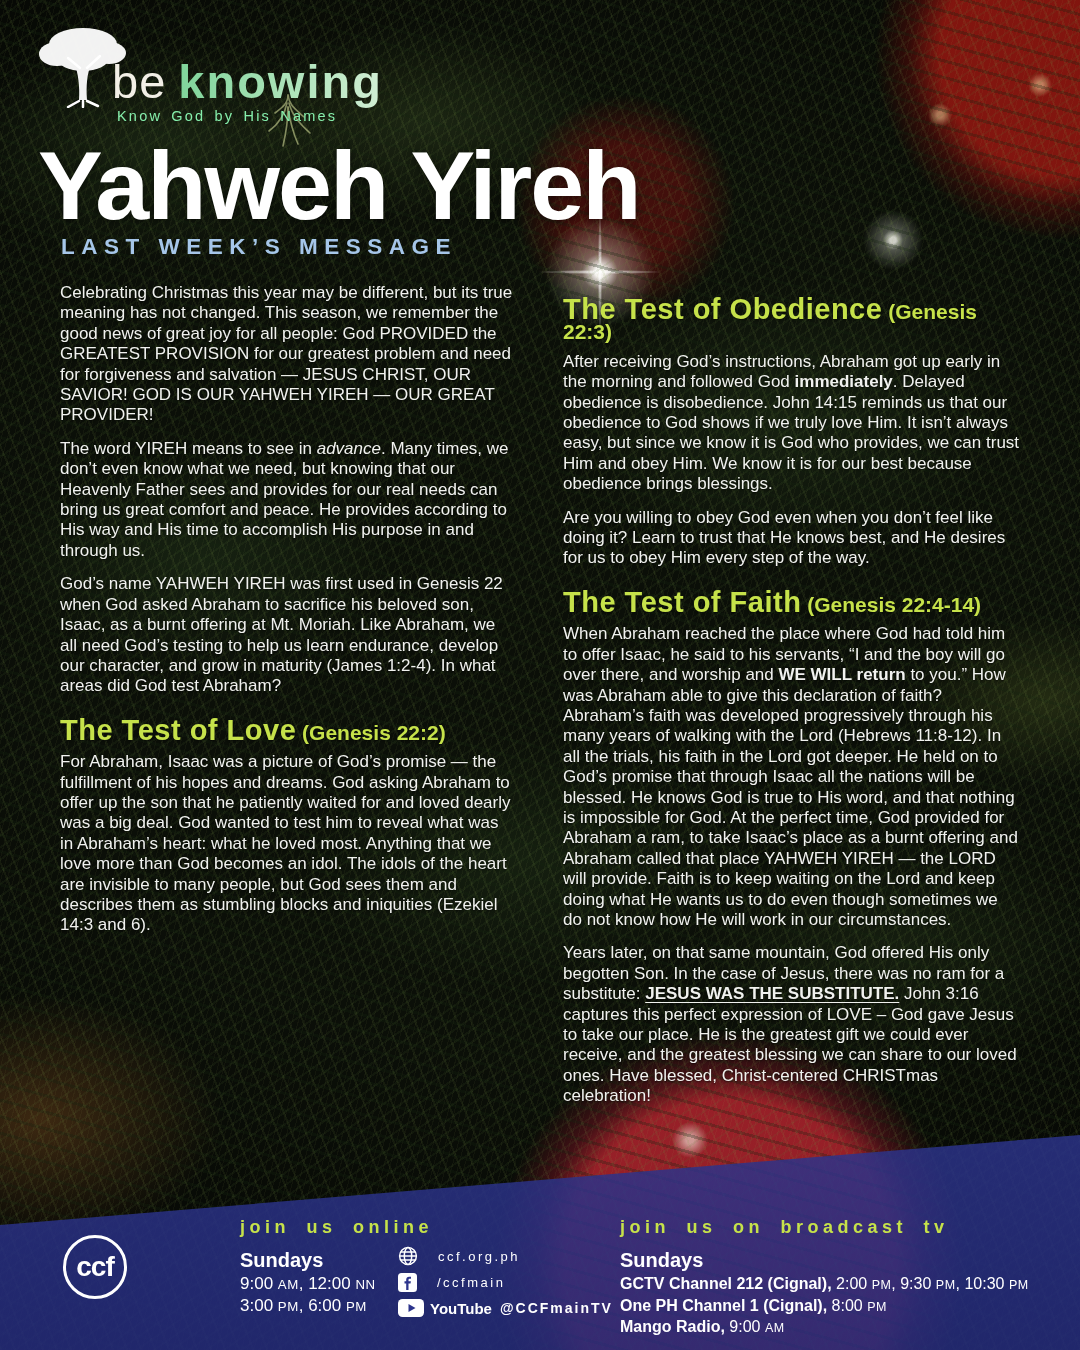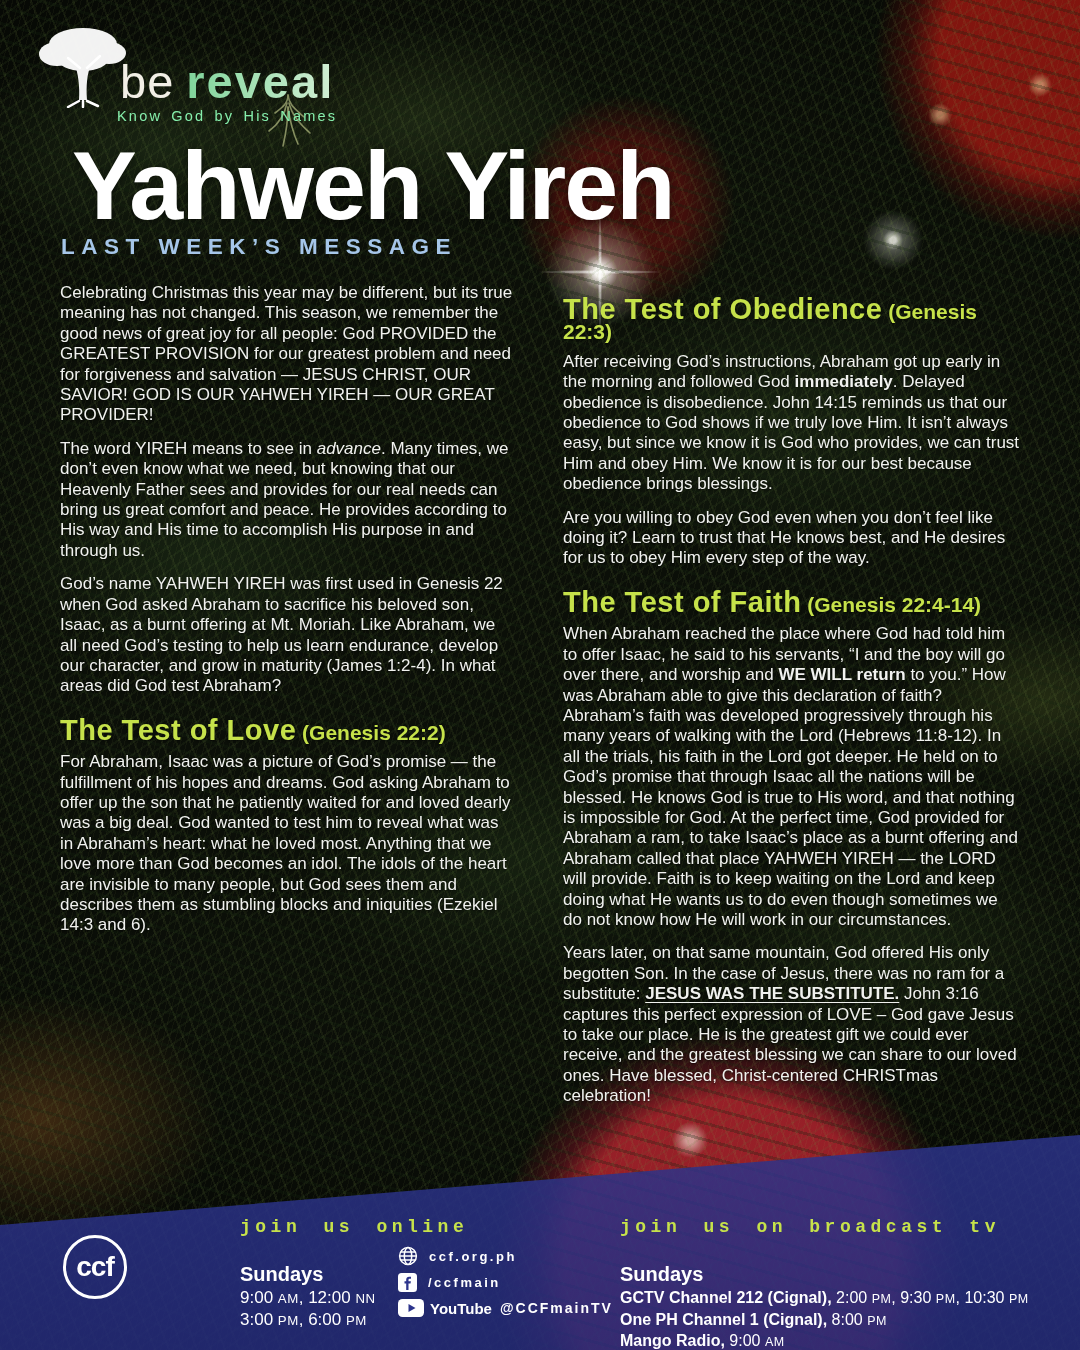--- a/index.html
+++ b/index.html
@@ -28,30 +28,30 @@
     radial-gradient(260px 140px at 420px 120px, rgba(70,95,45,0.30), transparent 70%),
     radial-gradient(320px 200px at 780px 420px, rgba(40,60,30,0.40), transparent 70%),
     radial-gradient(280px 160px at 200px 560px, rgba(45,70,35,0.35), transparent 70%),
     radial-gradient(320px 180px at 520px 860px, rgba(40,62,30,0.35), transparent 70%),
     radial-gradient(300px 170px at 900px 950px, rgba(45,65,32,0.30), transparent 70%),
     radial-gradient(900px 800px at 540px 600px, transparent 55%, rgba(0,0,0,0.45) 100%);}
 
   
   .tree-icon{position:absolute;left:30px;top:16px;}
   .brand{position:absolute;left:112px;top:54px;white-space:nowrap;}
-  .brand .be{font-size:47px;font-weight:400;color:#f2efe6;letter-spacing:1px;margin-left:8px;}
+  .brand .be{font-size:47px;font-weight:400;color:#f2efe6;letter-spacing:1px;}
   .brand .rooted{font-size:47px;font-weight:800;letter-spacing:2px;margin-left:12px;
     background:linear-gradient(90deg,var(--brand_green_start),var(--brand_green_end));
     -webkit-background-clip:text;background-clip:text;color:transparent;}
   .tagline{position:absolute;left:117px;top:108px;font-size:14.5px;letter-spacing:2.2px;
     color:#86efac;word-spacing:3px;}
   .roots-icon{position:absolute;left:256px;top:94px;opacity:.55;}
 
   
-  h1{position:absolute;left:72px;top:140px;margin:0;font-size:97px;line-height:.95;
+  h1{position:absolute;left:38px;top:140px;margin:0;font-size:97px;line-height:.95;
      font-weight:700;letter-spacing:-2px;color:#fff;text-shadow:0 2px 8px rgba(0,0,0,.5);}
   .subtitle{position:absolute;left:61px;top:234px;font-size:22.5px;font-weight:700;
      letter-spacing:6.5px;color:var(--subtitle_blue);}
 
   
   .col{position:absolute;top:283px;color:#f1f2ef;font-size:17px;line-height:20.4px;
        text-shadow:0 1px 2px rgba(0,0,0,.6);}
   .col-left{left:60px;width:454px;}
   .col-right{left:563px;width:458px;}
   .body-p{margin:0 0 13px 0;}
@@ -68,28 +68,28 @@
   footer{position:absolute;left:0;top:1135px;width:1080px;height:215px;
     clip-path:polygon(0 90px,100% 0,100% 215px,0 215px);
     background:linear-gradient(rgba(44,52,141,.82),rgba(37,44,124,.86));}
   .ccf-logo{position:absolute;left:63px;top:100px;width:58px;height:58px;border:3.5px solid #fff;
     border-radius:50%;display:flex;align-items:center;justify-content:center;
     color:#fff;font-size:28px;font-weight:700;letter-spacing:-1px;}
   .f-col{position:absolute;color:#fff;}
   .f-online{left:240px;top:82px;}
   .f-broadcast{left:620px;top:82px;}
   .f-title{color:var(--accent_green);font-size:18px;font-weight:700;letter-spacing:4.5px;
-    word-spacing:7px;margin-bottom:26px;font-family:Liberation Mono, monospace;}
+    word-spacing:7px;margin-bottom:11px;}
   .f-day{font-size:20px;font-weight:700;margin-bottom:2px;}
   .f-line{font-size:17px;line-height:20.5px;}
   .f-broadcast .f-line{font-size:16px;line-height:20.5px;}
   .f-links{position:absolute;left:398px;top:112px;color:#fff;}
   .f-link{display:flex;align-items:center;margin-bottom:8px;height:18px;}
   .f-link svg{flex:0 0 auto;}
-  .f-link .lbl{font-size:13px;font-weight:700;letter-spacing:2.5px;margin-left:11px;}
+  .f-link .lbl{font-size:13px;font-weight:400;letter-spacing:2.5px;margin-left:20px;}
   .yt-brand{font-size:15px;font-weight:700;letter-spacing:0;margin-left:6px;}
   .f-link .yt-handle{font-size:14px;font-weight:700;letter-spacing:2px;margin-left:8px;}
 </style>
 </head>
 <body>
 
 <div class="page">
   <div class="bg"></div>
 
   <svg class="tree-icon" width="106" height="92" viewBox="0 0 106 92">
@@ -102,21 +102,21 @@
     </g>
     <g stroke="#ffffff" stroke-width="2.5" stroke-linecap="round" fill="none">
       <path d="M50 52 L38 42"></path>
         <path d="M57 52 L70 40"></path>
       <path d="M49 85 L38 91"></path>
         <path d="M57 85 L68 90"></path>
         <path d="M53 85 L53 91"></path>
     </g>
   </svg>
   <div class="brand">
-    <span class="be">be</span><span class="rooted">reveal</span>
+    <span class="be">be</span><span class="rooted">knowing</span>
   </div>
   <svg class="roots-icon" width="64" height="54" viewBox="0 0 64 54">
     <g stroke="#dde6a0" stroke-width="1.6" fill="none" stroke-linecap="round">
       <path d="M32 1 C32 9 27 13 19 19"></path>
       <path d="M32 1 C33 11 39 15 48 23"></path>
       <path d="M31 9 C29 19 24 29 13 37"></path>
       <path d="M33 9 C36 21 43 29 54 39"></path>
       <path d="M32 13 C32 27 30 39 27 52"></path>
       <path d="M32 13 C34 27 37 39 42 50"></path>
     </g>

